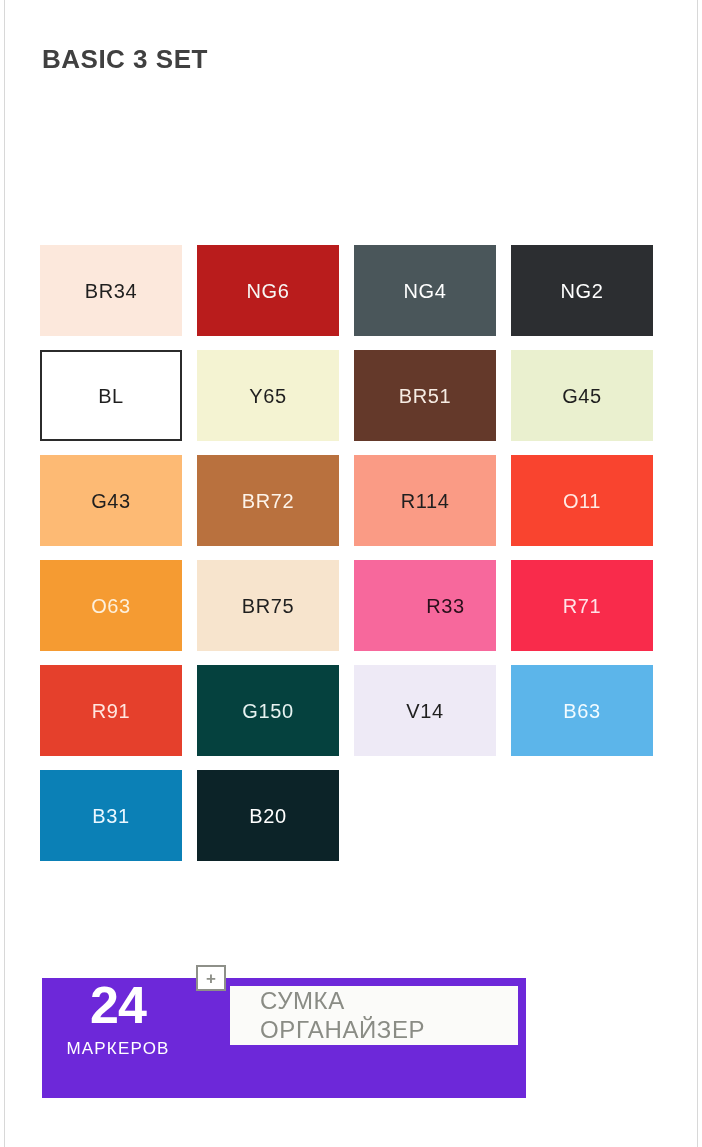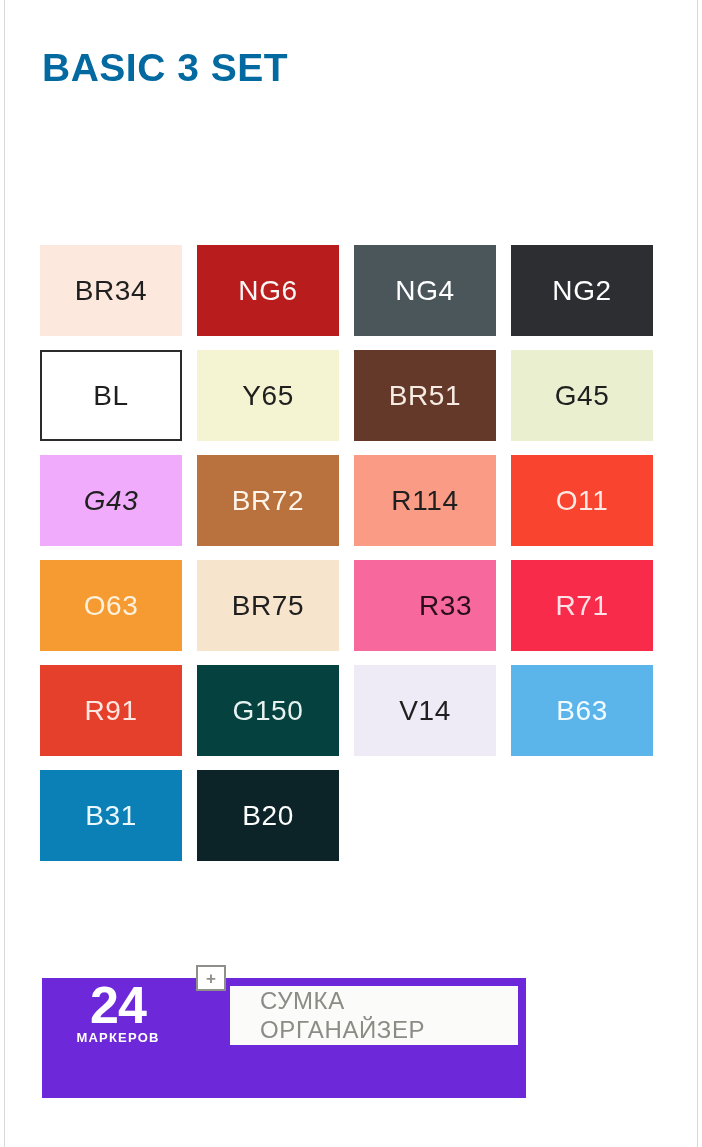--- a/index.html
+++ b/index.html
@@ -32,23 +32,23 @@
   }
 
   
   .title-block {
     position: absolute;
     left: 42px;
     top: 42px;
     width: 620px;
   }
   .title-line {
-    font-size: 39px;
+    font-size: 26px;
     font-weight: bold;
-    color: #0369a1;
+    color: #404040;
     letter-spacing: 0.5px;
     line-height: 1.32;
     white-space: nowrap;
   }
 
   
   .grid {
     position: absolute;
     left: 40px;
     top: 245px;
@@ -59,21 +59,21 @@
     row-gap: 14px;
   }
   .swatch {
     position: relative;
     display: flex;
     align-items: center;
     justify-content: center;
     box-sizing: border-box;
   }
   .swatch .code {
-    font-size: 28px;
+    font-size: 20px;
     font-weight: normal;
     letter-spacing: 0.6px;
     line-height: 1;
     user-select: none;
   }
   .swatch.outlined {
     border: 2px solid #2b2b2b;
   }
 
   
@@ -99,24 +99,24 @@
     box-sizing: border-box;
     padding-top: 4px;
   }
   .banner-count .num {
     font-size: 52px;
     font-weight: bold;
     line-height: 0.92;
     letter-spacing: -1px;
   }
   .banner-count .unit {
-    font-size: 13px;
-    font-weight: bold;
+    font-size: 17px;
+    font-weight: normal;
     letter-spacing: 1.2px;
-    margin-top: 0;
+    margin-top: 9px;
   }
   .banner-plus-wrap {
     width: 36px;
     flex: 0 0 36px;
     position: relative;
   }
   .banner-plus {
     position: absolute;
     left: 2px;
     top: 50%;
@@ -187,21 +187,21 @@
       </div>
       <div class="swatch" style="background: rgb(244, 243, 210);">
         <span class="code" style="color: rgb(31, 31, 31);">Y65</span>
       </div>
       <div class="swatch" style="background: rgb(100, 57, 42);">
         <span class="code" style="color: rgb(246, 236, 227);">BR51</span>
       </div>
       <div class="swatch" style="background: rgb(234, 240, 207);">
         <span class="code" style="color: rgb(31, 31, 31);">G45</span>
       </div>
-      <div class="swatch" style="background: #f0abfc; font-style: italic;">
+      <div class="swatch" style="background: #fdba74;">
         <span class="code" style="color: rgb(31, 31, 31);">G43</span>
       </div>
       <div class="swatch" style="background: rgb(185, 113, 62);">
         <span class="code" style="color: rgb(253, 244, 234);">BR72</span>
       </div>
       <div class="swatch" style="background: rgb(250, 155, 133);">
         <span class="code" style="color: rgb(31, 31, 31);">R114</span>
       </div>
       <div class="swatch" style="background: rgb(249, 68, 47);">
         <span class="code" style="color: rgb(255, 233, 228);">O11</span>

